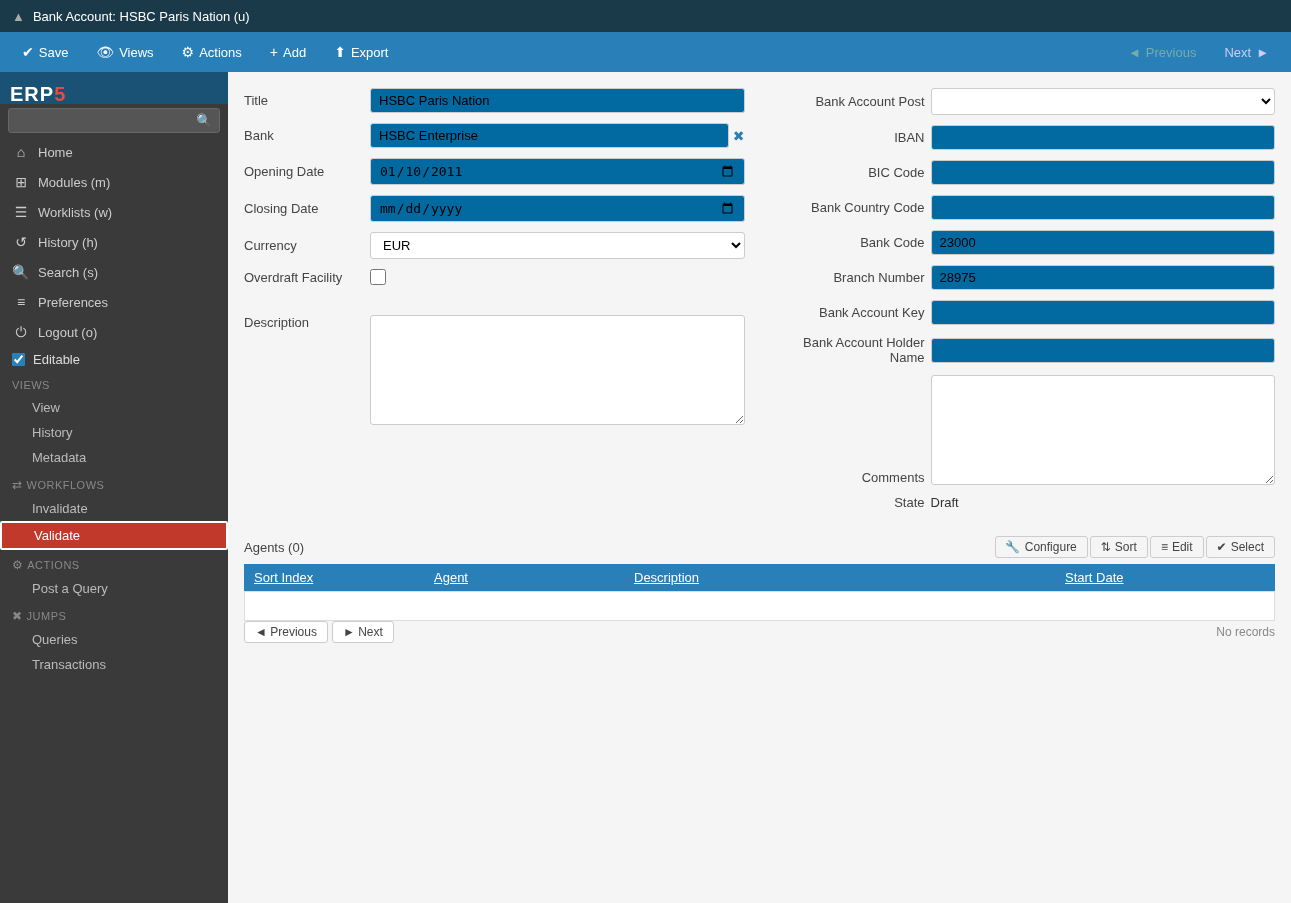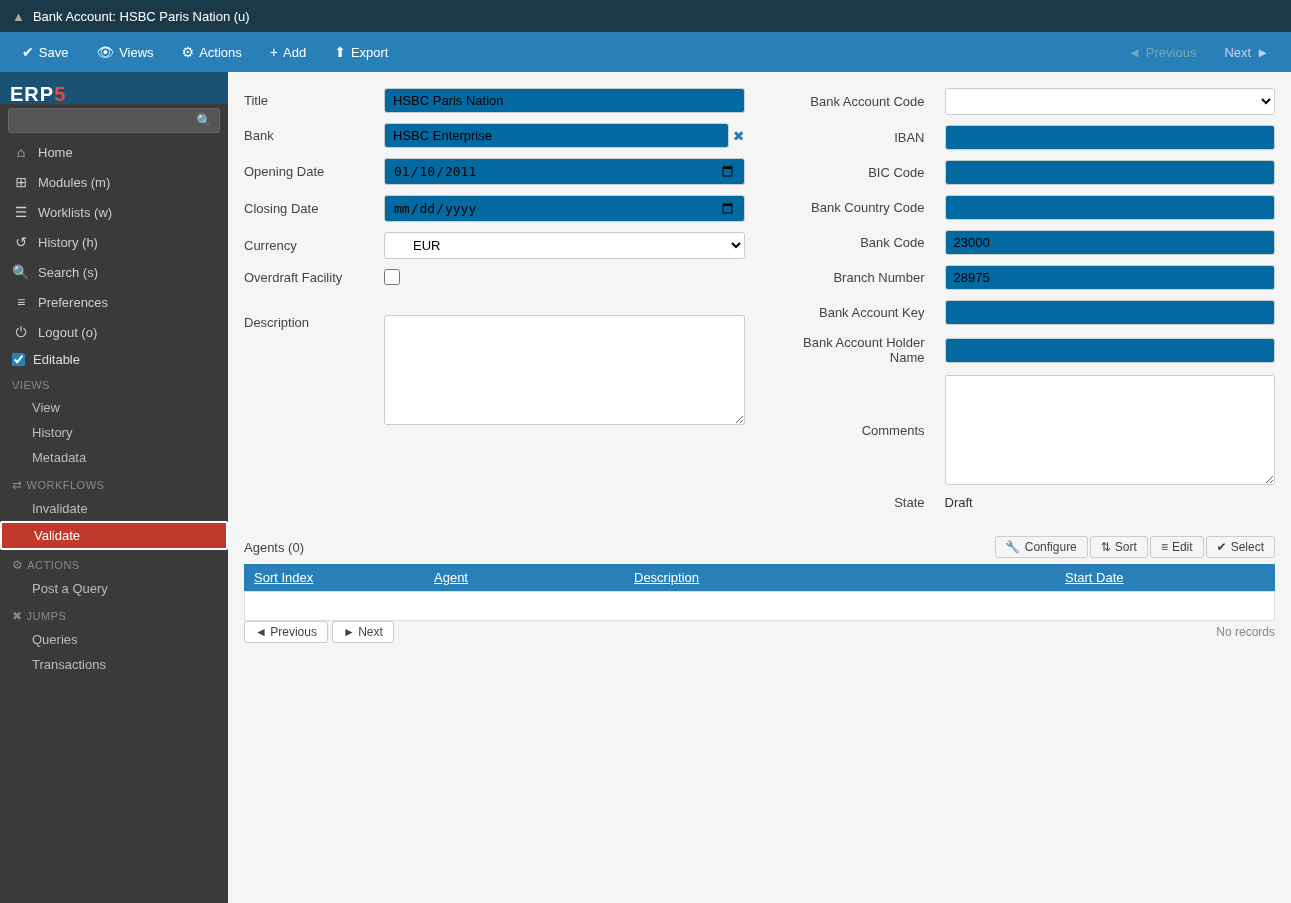--- a/index.html
+++ b/index.html
@@ -117,21 +117,21 @@
       display: grid;
       grid-template-columns: 1fr 1fr;
       gap: 0 30px;
     }
     .form-left, .form-right { display: flex; flex-direction: column; gap: 0; }
 
     .form-row {
       display: flex;
       align-items: center;
       margin-bottom: 10px;
-      gap: 20px;
+      gap: 6px;
     }
     .form-label {
       width: 130px;
       min-width: 130px;
       color: #444;
       font-size: 13px;
       text-align: right;
     }
     .form-label-left {
       width: 120px;
@@ -154,21 +154,21 @@
       gap: 4px;
     }
     .form-input-with-icon input { flex: 1; }
     .form-icon-btn {
       color: #2980b9;
       cursor: pointer;
       font-size: 14px;
     }
     .form-select {
       flex: 1;
-      padding: 4px 24px;
+      padding: 4px 8px;
       border: 1px solid #ccc;
       border-radius: 3px;
       font-size: 13px;
       background: white;
       appearance: auto;
     }
     .form-checkbox { width: 16px; height: 16px; cursor: pointer; }
     .form-textarea {
       flex: 1;
       padding: 6px 8px;
@@ -475,21 +475,21 @@
 
         <div class="form-row" style="align-items: flex-start; margin-top: 20px;">
           <label class="form-label-left">Description</label>
           <textarea class="form-textarea" style="min-height: 110px;"></textarea>
         </div>
       </div>
 
       <div class="form-right">
 
         <div class="form-row">
-          <label class="form-label">Bank Account Code</label>
+          <label class="form-label">Bank Account Post</label>
           <select class="form-select">
             <option value=""></option>
           </select>
         </div>
 
         <div class="form-row">
           <label class="form-label">IBAN</label>
           <input class="form-input" type="text" style="">
         </div>
 
@@ -517,21 +517,21 @@
         <div class="form-row">
           <label class="form-label">Bank Account Key</label>
           <input class="form-input" type="text" style="">
         </div>
 
         <div class="form-row">
           <label class="form-label">Bank Account Holder Name</label>
           <input class="form-input" type="text" style="">
         </div>
 
-        <div class="form-row" style="align-items: center;">
+        <div class="form-row" style="align-items: flex-end;">
           <label class="form-label">Comments</label>
           <textarea class="form-textarea" style="min-height: 110px;"></textarea>
         </div>
 
         <div class="form-row">
           <label class="form-label">State</label>
           <span class="state-value">Draft</span>
         </div>
       </div>
     </div>

